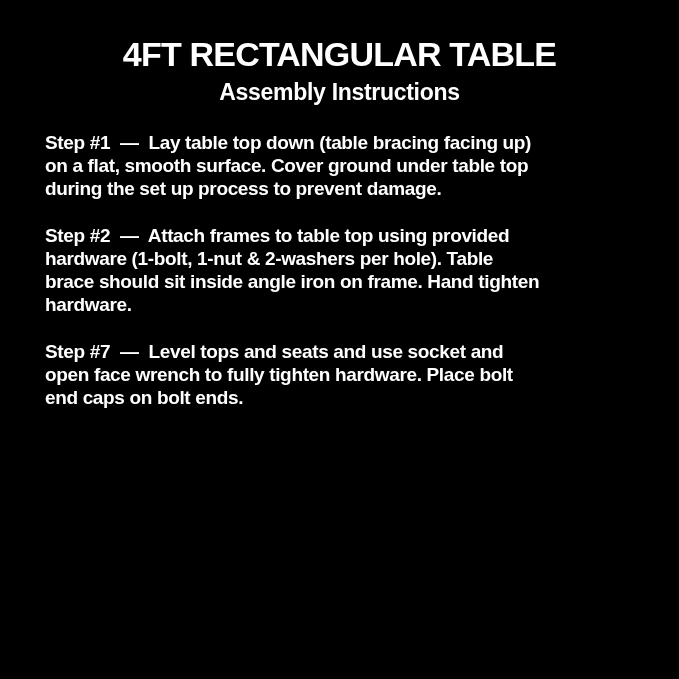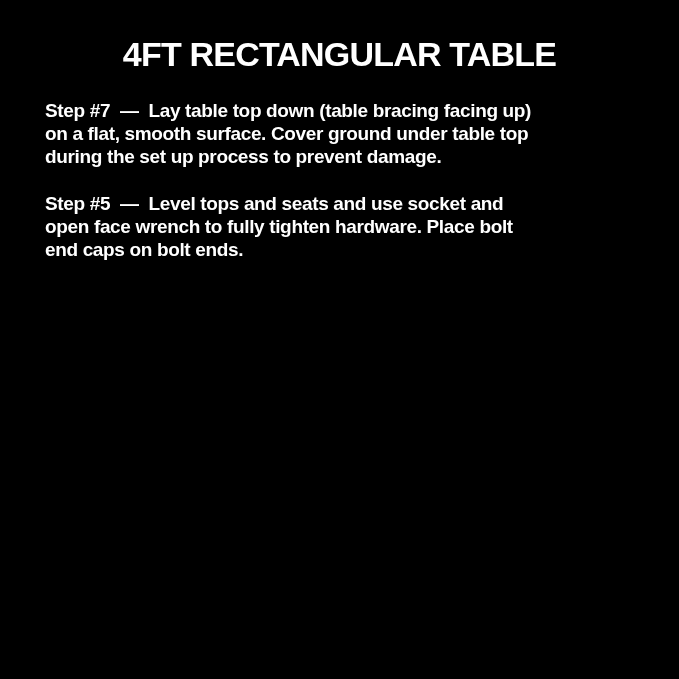--- a/index.html
+++ b/index.html
@@ -47,22 +47,27 @@
     white-space: pre-wrap;      
     margin-bottom: 24px;
     font-weight: bold;
   }
 </style>
 </head>
 <body>
 
 <div class="page">
   <h1 class="title">4FT RECTANGULAR TABLE</h1>
+  <h2 class="subtitle">Assembly Instructions</h2>
 
   <div class="steps">
-    <p class="step">Step #7  —  Lay table top down (table bracing facing up)
+    <p class="step">Step #1  —  Lay table top down (table bracing facing up)
 on a flat, smooth surface. Cover ground under table top
 during the set up process to prevent damage.</p>
-    <p class="step">Step #5  —  Level tops and seats and use socket and
+    <p class="step">Step #2  —  Attach frames to table top using provided
+hardware (1-bolt, 1-nut &amp; 2-washers per hole). Table
+brace should sit inside angle iron on frame. Hand tighten
+hardware.</p>
+    <p class="step">Step #7  —  Level tops and seats and use socket and
 open face wrench to fully tighten hardware. Place bolt
 end caps on bolt ends.</p>
   </div>
 </div>
 
 </body></html>

